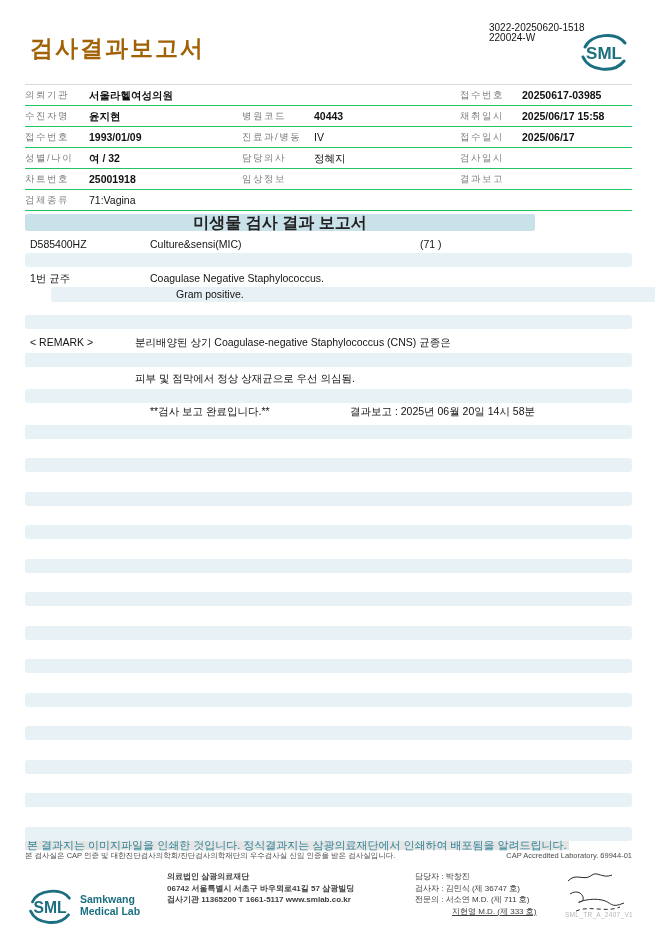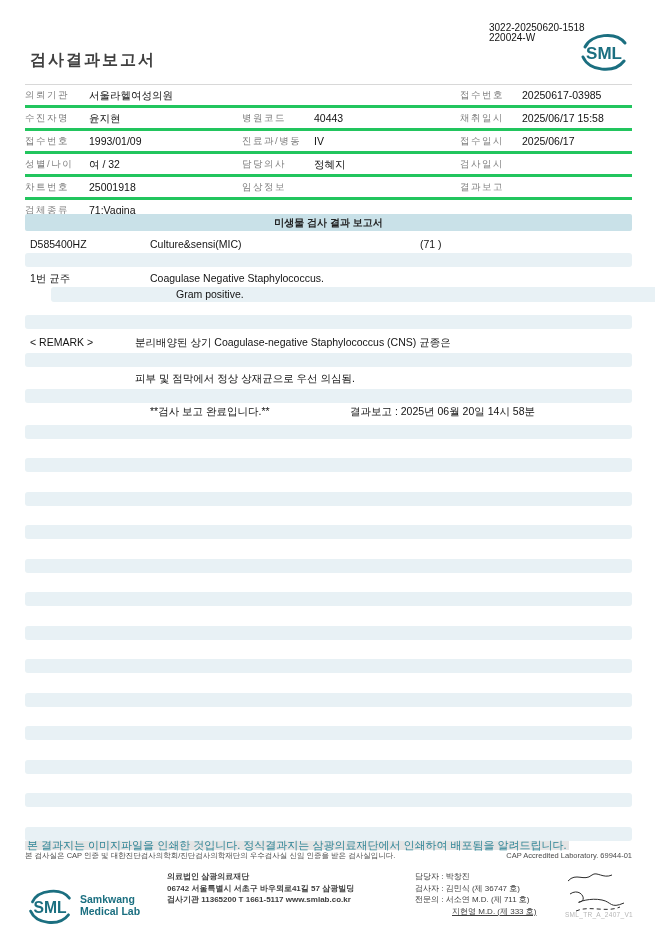--- a/index.html
+++ b/index.html
@@ -1,31 +1,31 @@
 <!DOCTYPE html>
 <html><head>
 <meta charset="utf-8">
 <style>
   html,body{margin:0;padding:0;background:#fff;}
   .page{position:relative;width:655px;height:925px;background:#ffffff;overflow:hidden;
         font-family:"Liberation Sans","DejaVu Sans",sans-serif;}
   
   .doc-codes{position:absolute;left:489px;top:23px;font-size:10px;line-height:9.5px;color:#111;}
-  .title{position:absolute;left:30px;top:50px;font-size:16px;font-weight:bold;color:#404040;letter-spacing:2px;}
+  .title{position:absolute;left:30px;top:33px;font-size:23px;font-weight:bold;color:#a16207;letter-spacing:2px;}
   .logo-top{position:absolute;left:578px;top:32px;}
   
   .info{position:absolute;left:25px;top:84px;width:607px;border-top:1px solid #d8d8d8;}
   .irow{display:grid;grid-template-columns:64px 153px 72px 146px 62px auto;height:20px;
-        line-height:20px;border-bottom:3px solid #22c55e;}
+        line-height:20px;border-bottom:1px solid #22c55e;}
   .lbl{color:#7e7e7e;font-size:9.5px;letter-spacing:1.5px;white-space:nowrap;}
   .val{color:#111;font-size:10.5px;white-space:nowrap;}
-  .b{font-weight:normal;}
-  
-  .band{position:absolute;left:25px;top:214px;width:607px;height:17px;background:#c9e1e8;
-        text-align:center;line-height:17px;font-weight:bold;font-size:10px;color:#222;border-radius:2px;}
+  .b{font-weight:bold;}
+  
+  .band{position:absolute;left:25px;top:214px;width:510px;height:17px;background:#c9e1e8;
+        text-align:center;line-height:17px;font-weight:bold;font-size:16px;color:#222;border-radius:2px;}
   .row{position:absolute;left:25px;width:607px;height:16px;line-height:16px;font-size:10.5px;color:#131313;}
   .row span{position:absolute;white-space:nowrap;}
   .cA{left:5px;} .cB{left:125px;} .cC{left:395px;} .cD{left:325px;} .cR{left:110px;text-align:center;}
   .stripe{position:absolute;left:25px;width:607px;height:14px;background:#e8f1f5;border-radius:3px;}
   .stripe.txt{height:15px;line-height:15px;font-size:10.5px;color:#131313;padding-left:125px;
               width:482px;box-sizing:content-box;margin-left:26px;}
   
   .notice1{position:absolute;left:25px;top:841px;font-size:11px;line-height:9px;
            background:#e5e5e5;color:#2e8496;padding:0 2px;}
   .notice2{position:absolute;left:25px;top:851px;font-size:7.5px;color:#4a4a4a;}

